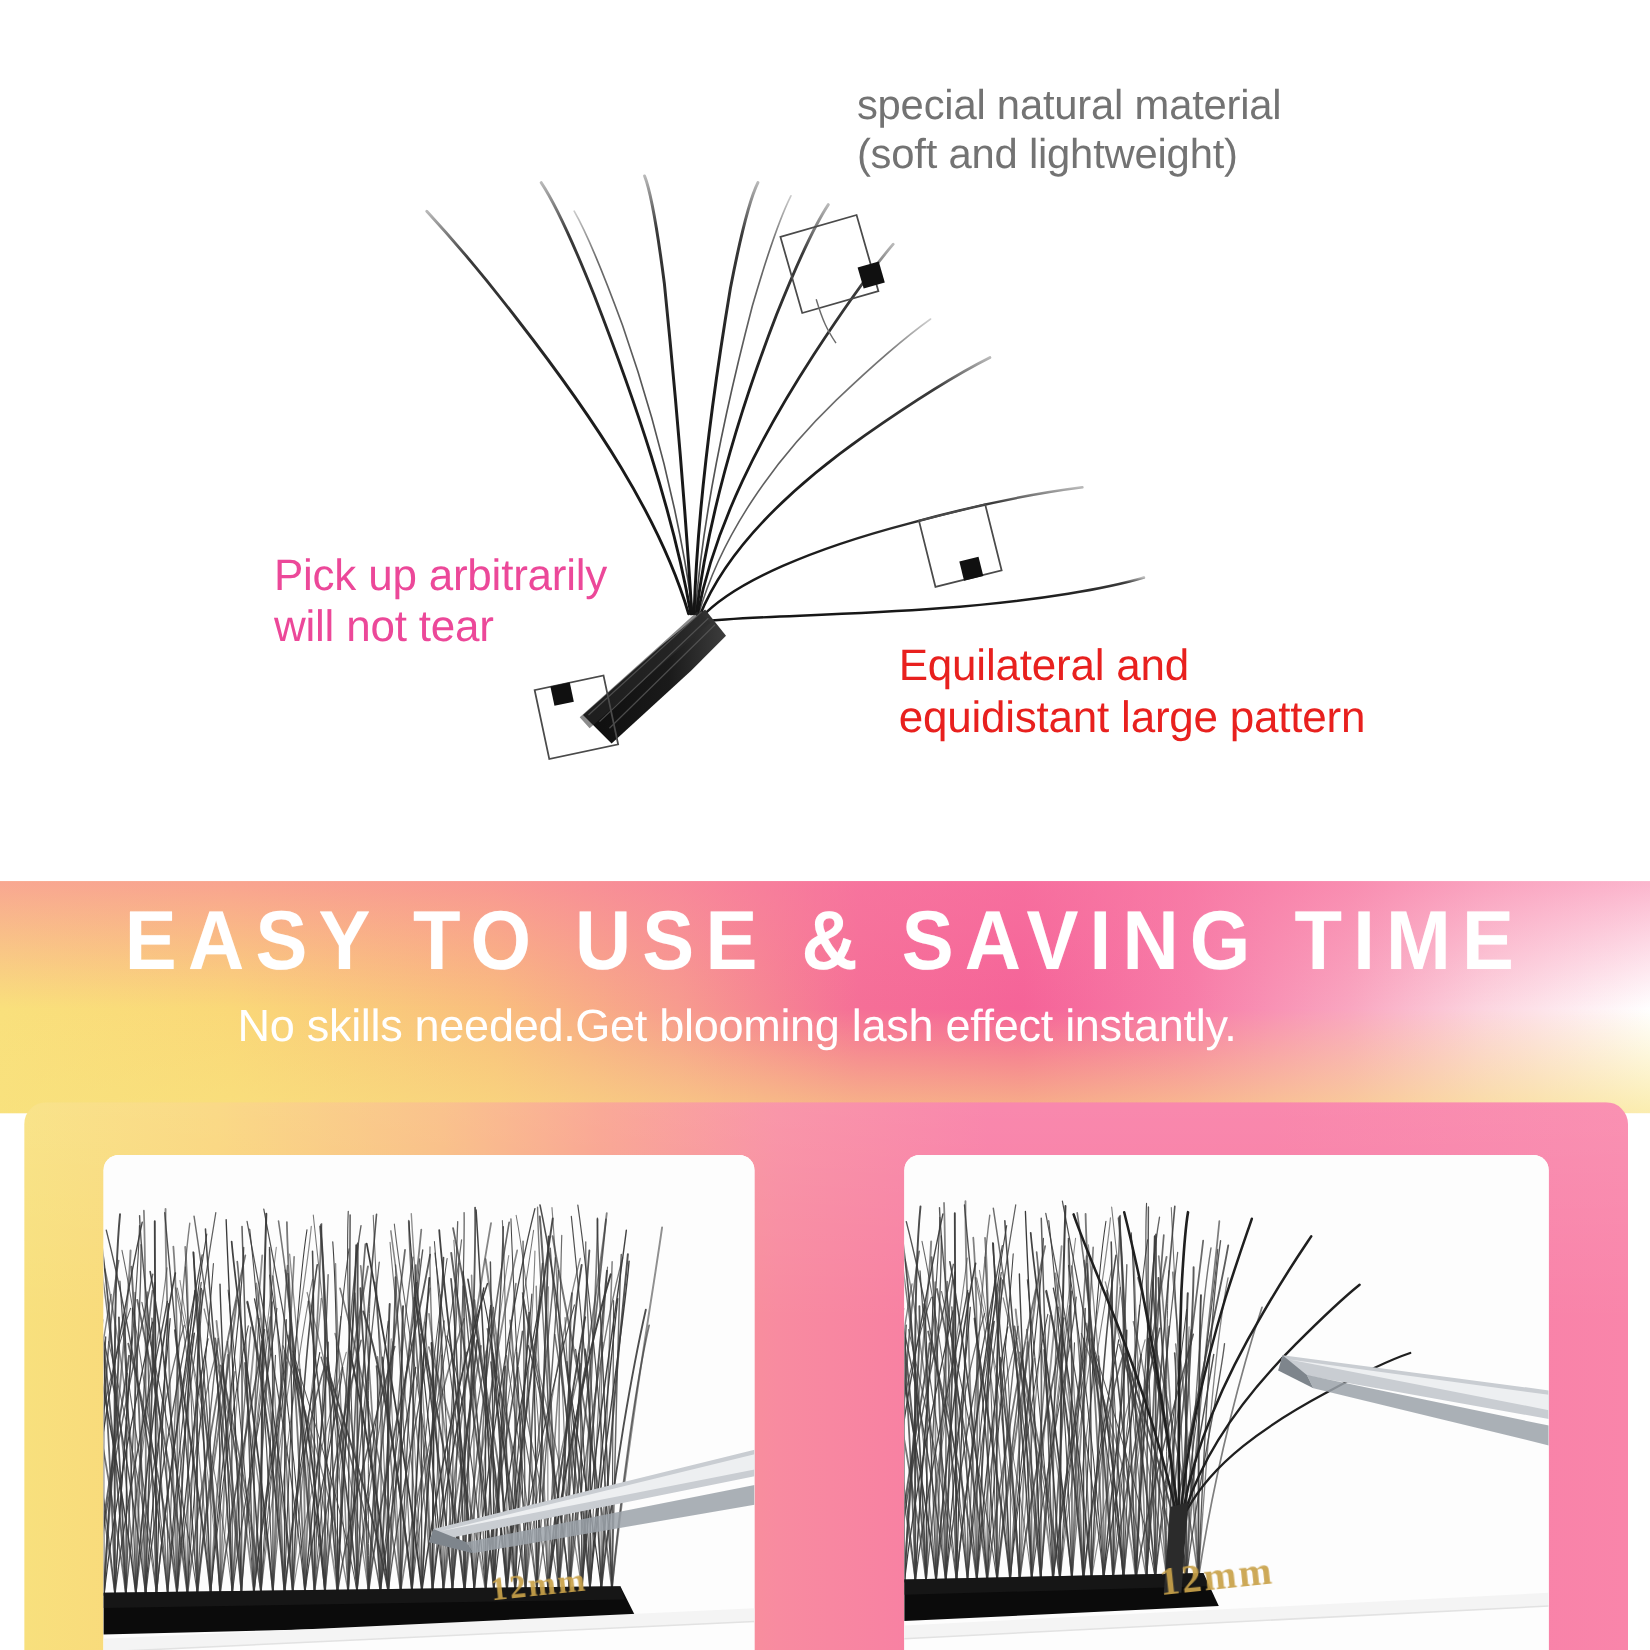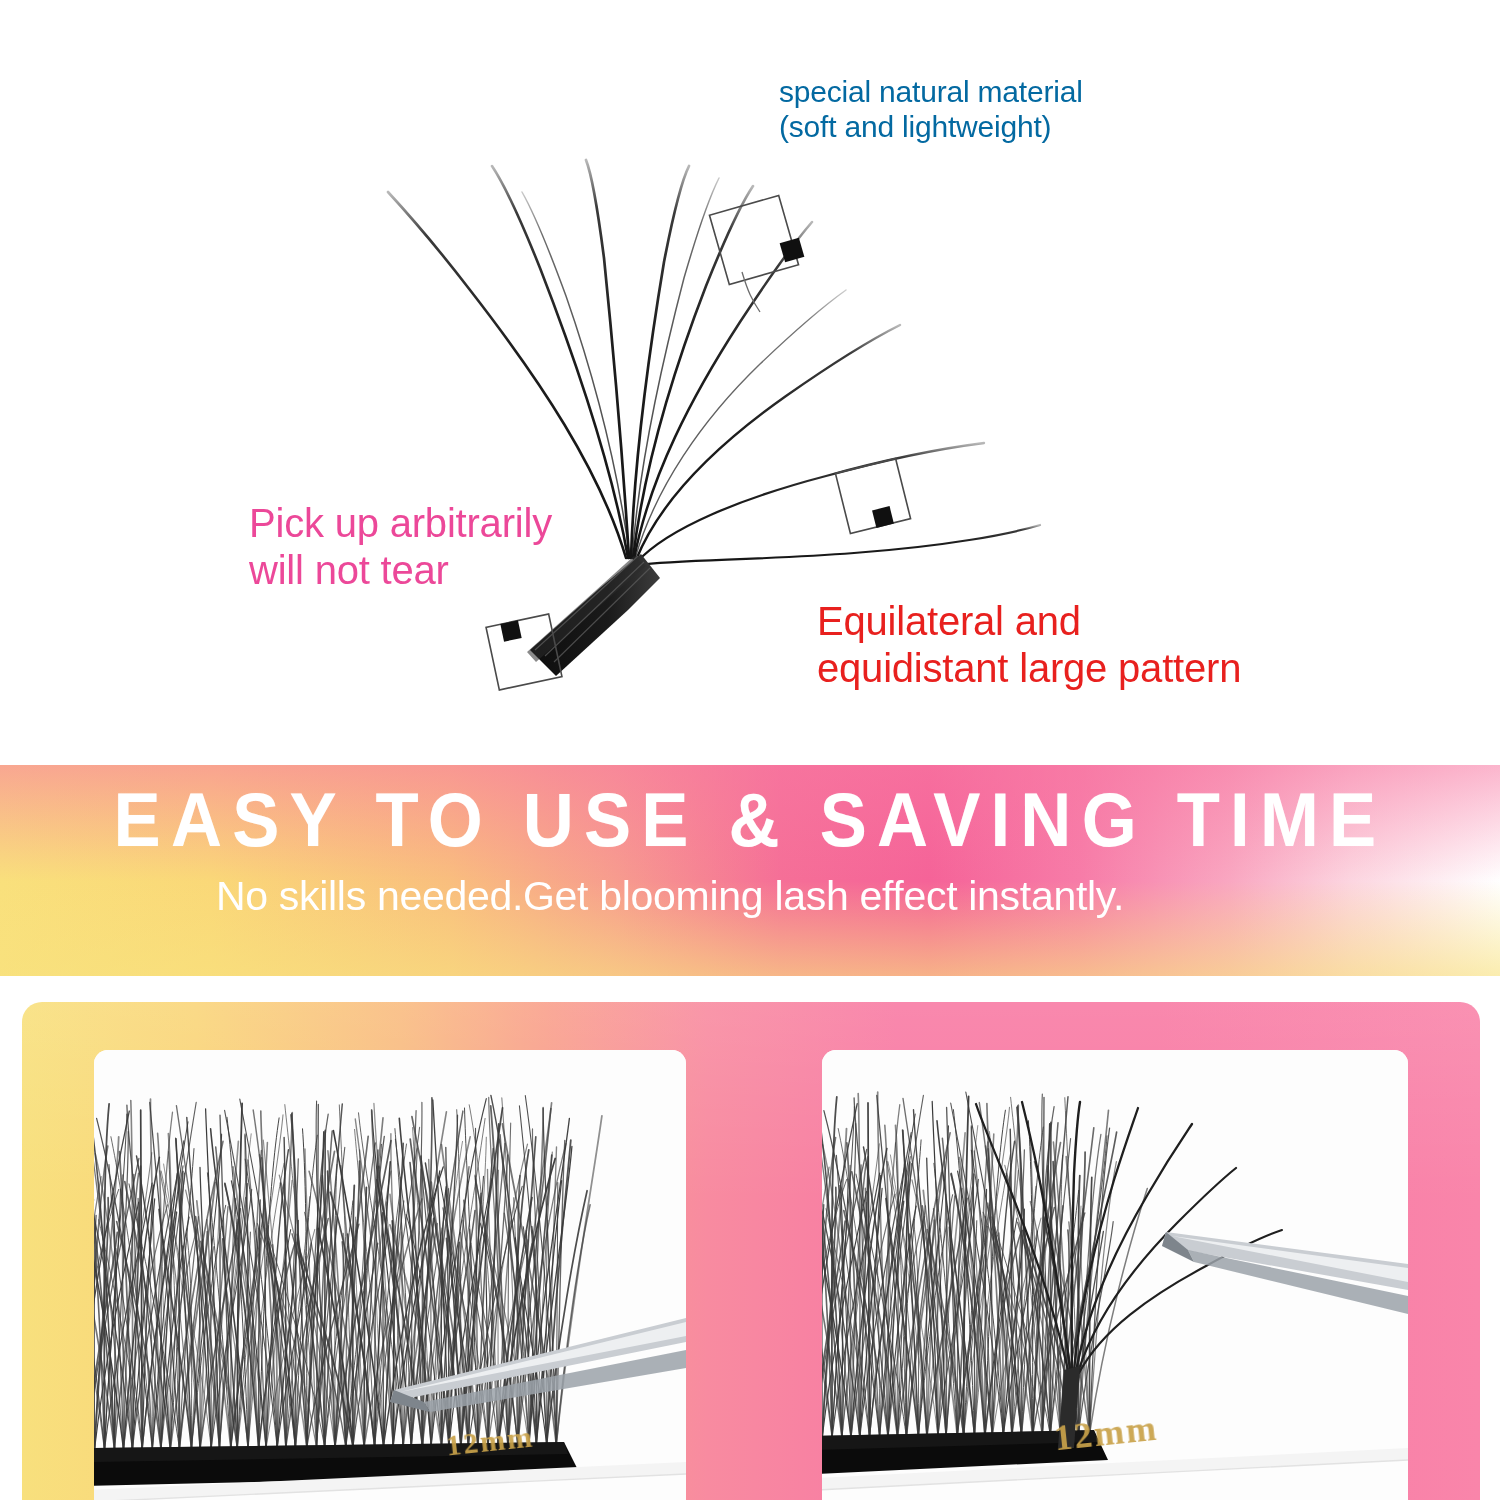--- a/index.html
+++ b/index.html
@@ -23,38 +23,37 @@
     position:absolute;
     color:#E8191B;
     font-family:"Liberation Sans", sans-serif;
     font-weight:400;
     line-height:1.18;
     white-space:pre-line;
     letter-spacing:-0.2px;
   }
   #callout-material{
     left:779px;top:74px;
-    font-size:30px;
-    color:#0369a1;
+    font-size:38px;
+    color:#737373;
   }
   #callout-pickup{
     left:249px;top:500px;
     font-size:40px;
     color:#ec4899;
   }
   #callout-equilateral{
     left:817px;top:582px;
     font-size:40px;
     color:#E8201E;
-    margin-top:16px;
   }
 
   
   #banner{
-    position:absolute;left:0;top:765px;width:1500px;height:211px;
+    position:absolute;left:0;top:801px;width:1500px;height:211px;
     background:
       linear-gradient(to bottom, rgba(248,120,163,0.55) 0%, rgba(255,255,255,0) 55%, rgba(248,226,126,0.62) 100%),
       linear-gradient(to right,
         #F9E07C 0%,
         #FAD878 14%,
         #F9BE7E 30%,
         #F79C8E 41%,
         #F56F97 52%,
         #F56398 62%,
         #F77CA8 72%,

